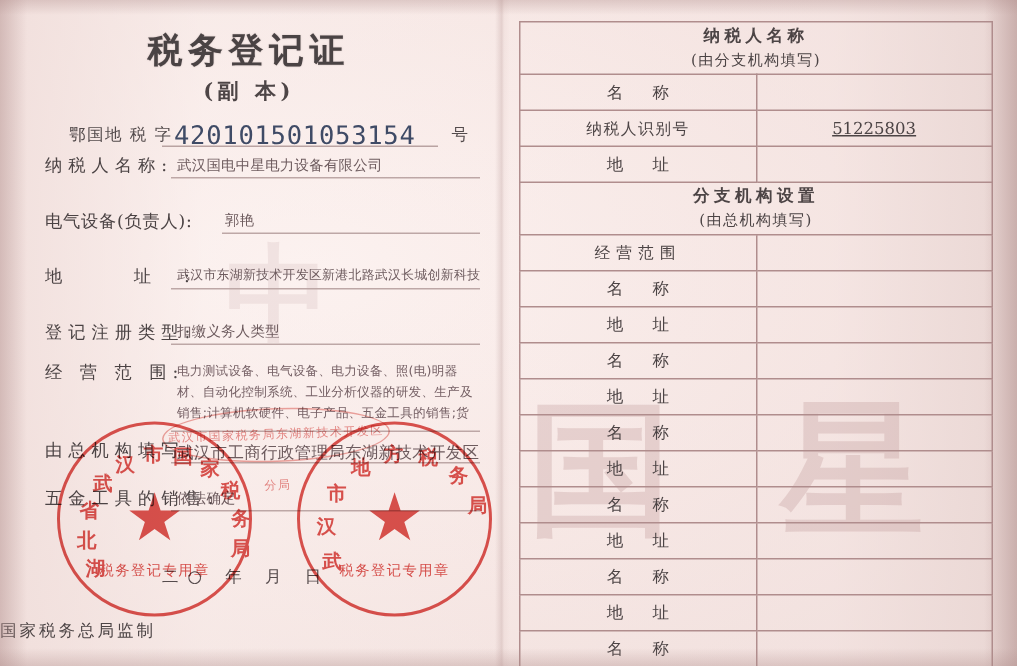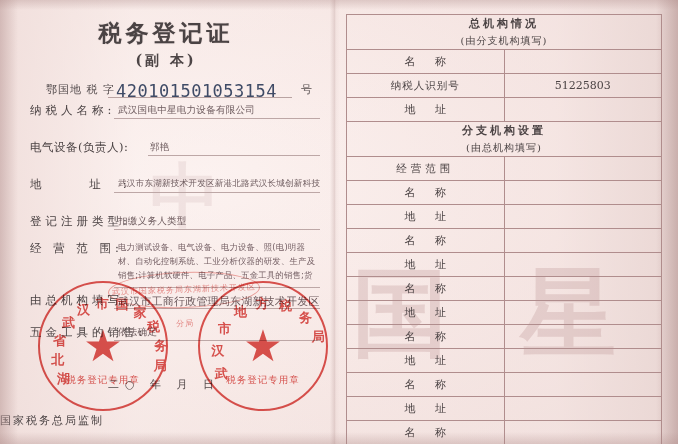--- a/index.html
+++ b/index.html
@@ -293,20 +293,21 @@
     letter-spacing: 1px;
     text-indent: 0;
     font-size: 10.5px;
   }
   td.val {
     text-align: left;
     padding-left: 6px;
     font-family: "DejaVu Sans Mono", "Liberation Mono", monospace;
     font-size: 12px;
     color: #2f3f63;
+    text-decoration: underline;
   }
 
   
   .watermark {
     position: absolute;
     font-family: "DejaVu Serif", "Liberation Serif", serif;
     font-size: 96px;
     color: rgba(190,150,150,0.30);
     font-weight: bold;
     pointer-events: none;
@@ -421,21 +422,21 @@
   </div>
 
   <div class="watermark" id="wm1">国</div>
   <div class="watermark" id="wm2">星</div>
 
   <div class="right-page">
     <table class="grid">
       <tbody>
           <tr>
         <td class="hdr" colspan="2">
-          <span>总机构情况</span>
+          <span>纳税人名称</span>
           <span class="sub">(由分支机构填写)</span>
         </td>
       </tr>
       <tr>
         <td class="lab">名        称</td>
         <td class="val"></td>
       </tr>
       <tr>
         <td class="lab tight">纳税人识别号</td>
         <td class="val">51225803</td>

